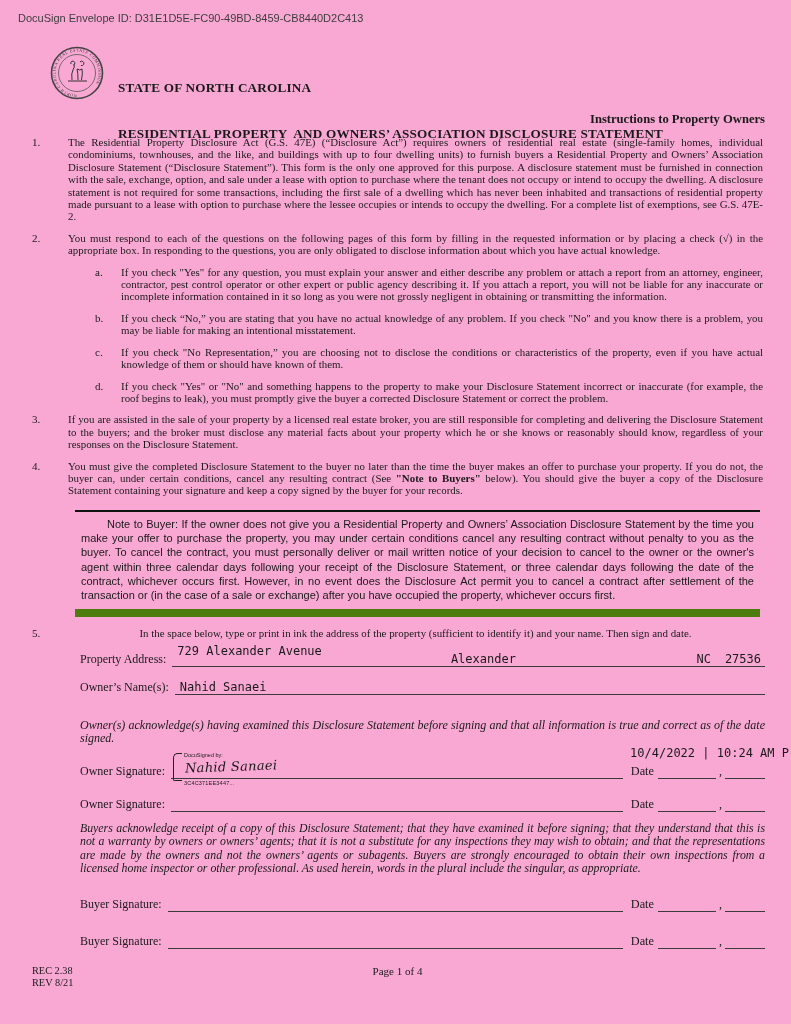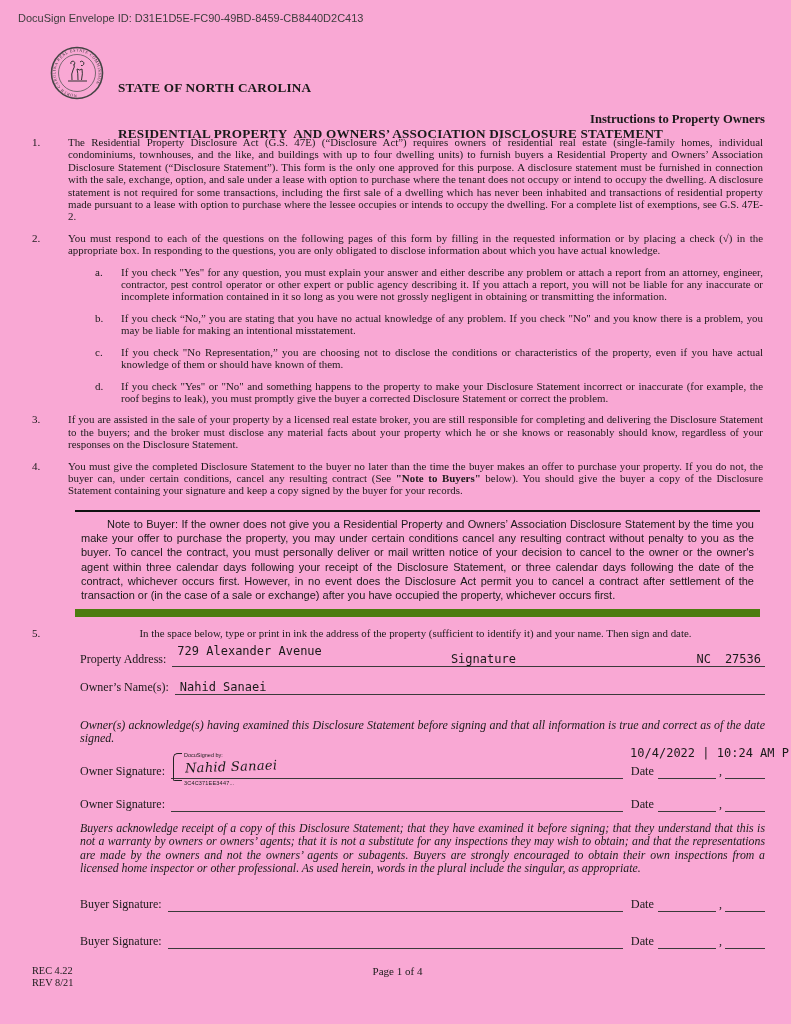--- a/index.html
+++ b/index.html
@@ -153,21 +153,21 @@
     <span class="num">5.</span>
     <span class="txt" style="text-align:center;">In the space below, type or print in ink the address of the property (sufficient to identify it) and your name. Then sign and date.</span>
   </div>
 
   <div style="margin-left:50px;">
 
     <div class="row">
       <span class="lbl">Property Address:</span>
       <span class="fld">
         <span class="street">729 Alexander Avenue</span>
-        <span class="city">Signature</span>
+        <span class="city">Alexander</span>
         <span class="statezip"><span>NC</span><span>27536</span></span>
       </span>
     </div>
 
     <div class="row">
       <span class="lbl">Owner’s Name(s):</span>
       <span class="fld">
         <span class="owner-name">Nahid Sanaei</span>
       </span>
     </div>
@@ -215,20 +215,20 @@
       <span class="date-lbl">Date</span>
       <span class="dline1"></span>
       <span class="comma">,</span>
       <span class="dline2"></span>
     </div>
 
   </div>
 
   <div class="footer">
     <div class="left">
-      <div>REC 4.22</div>
+      <div>REC 2.38</div>
       <div>REV 8/21</div>
     </div>
     <div class="center">Page 1 of 4</div>
     <div></div>
   </div>
 
 </div>
 
 </body></html>

